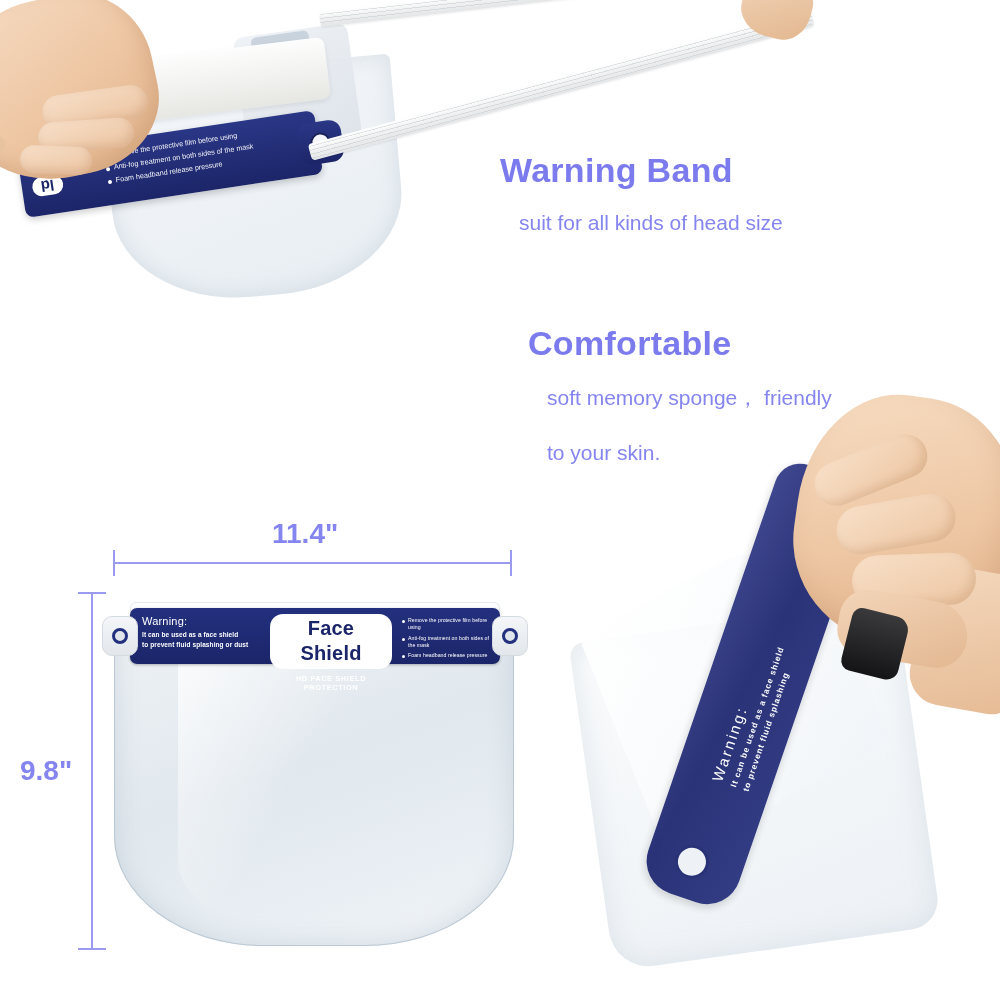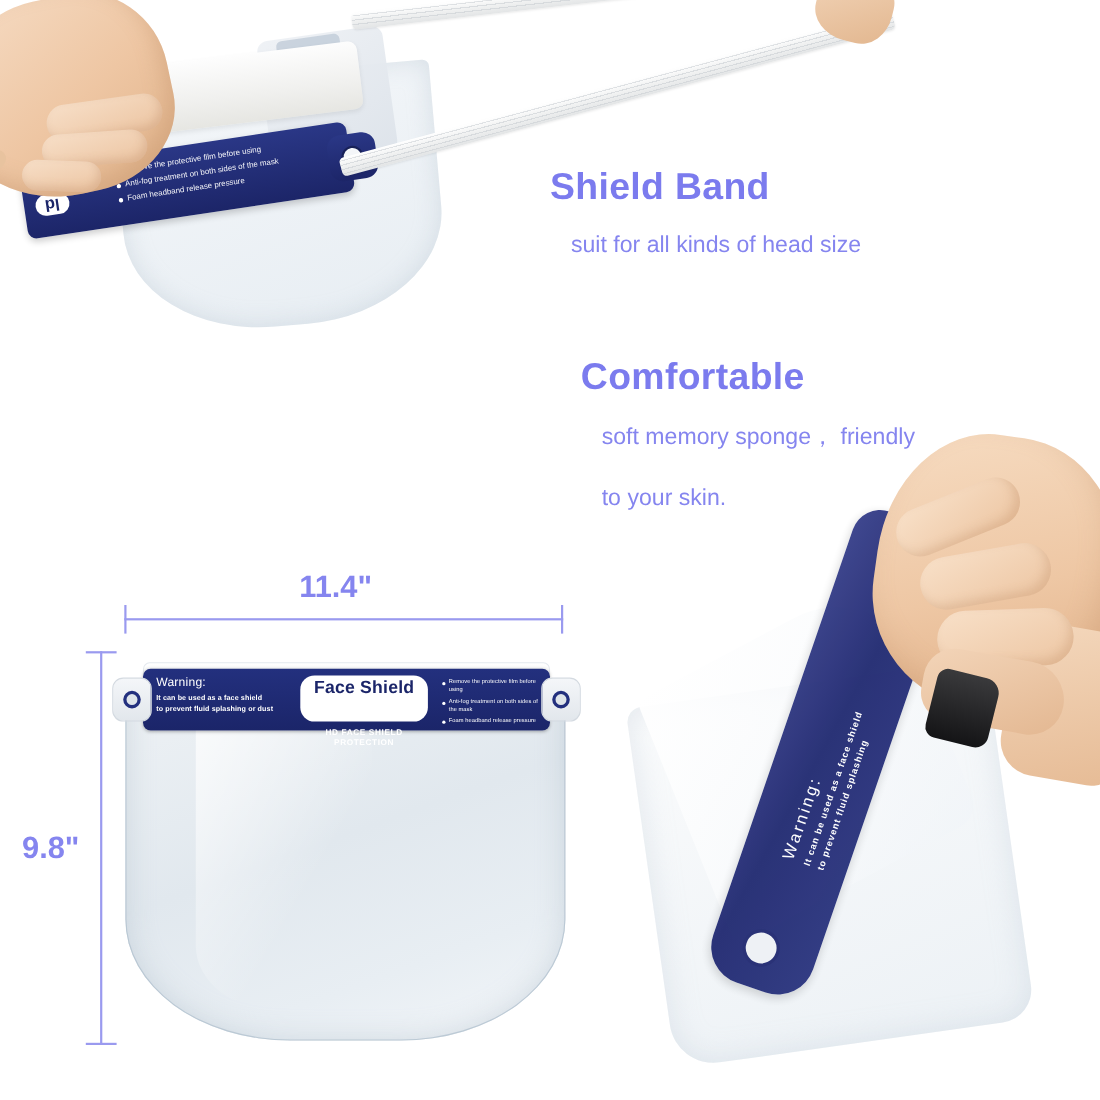--- a/index.html
+++ b/index.html
@@ -126,22 +126,22 @@
   .warn-title { font-size:11px; font-weight:normal; letter-spacing:.2px; }
   .warn-body { font-size:6.5px; font-weight:bold; line-height:1.5; margin-top:3px; letter-spacing:.1px; }
 
   .brand-col {
     position:absolute; left:140px; top:6px; width:122px; text-align:center;
   }
   .brand-pill {
     display:inline-block;
     background:#ffffff;
     color:#1b2569;
-    font-size:16px; font-weight:bold;
-    padding:2px 12px 20px;
+    font-size:20px; font-weight:bold;
+    padding:2px 12px 3px;
     border-radius:13px;
     letter-spacing:.2px;
     line-height:1.25;
   }
   .brand-sub {
     font-size:7.5px; font-weight:bold; letter-spacing:.55px;
     margin-top:5px; color:#ffffff;
   }
 
   .bullet-col { position:absolute; left:272px; top:9px; width:92px; }
@@ -389,21 +389,21 @@
     <div class="strap" id="strap-upper">
       <div class="strap-ribs"></div>
     </div>
     <div class="strap" id="strap-lower">
       <div class="strap-ribs"></div>
     </div>
     <div id="strap-hand"></div>
   </div>
 
   <div class="feature-block" id="feat-elastic">
-    <div class="feature-heading">Shield Band</div>
+    <div class="feature-heading">Warning Band</div>
     <div class="feature-sub">suit for all kinds of head size</div>
   </div>
 
   <div class="feature-block" id="feat-comfort">
     <div class="feature-heading">Comfortable</div>
     <div class="feature-sub">soft memory sponge， friendly</div>
     <div class="feature-sub">to your skin.</div>
   </div>
 
   <div class="dim-label" id="dim-w-label">11.4"</div>

